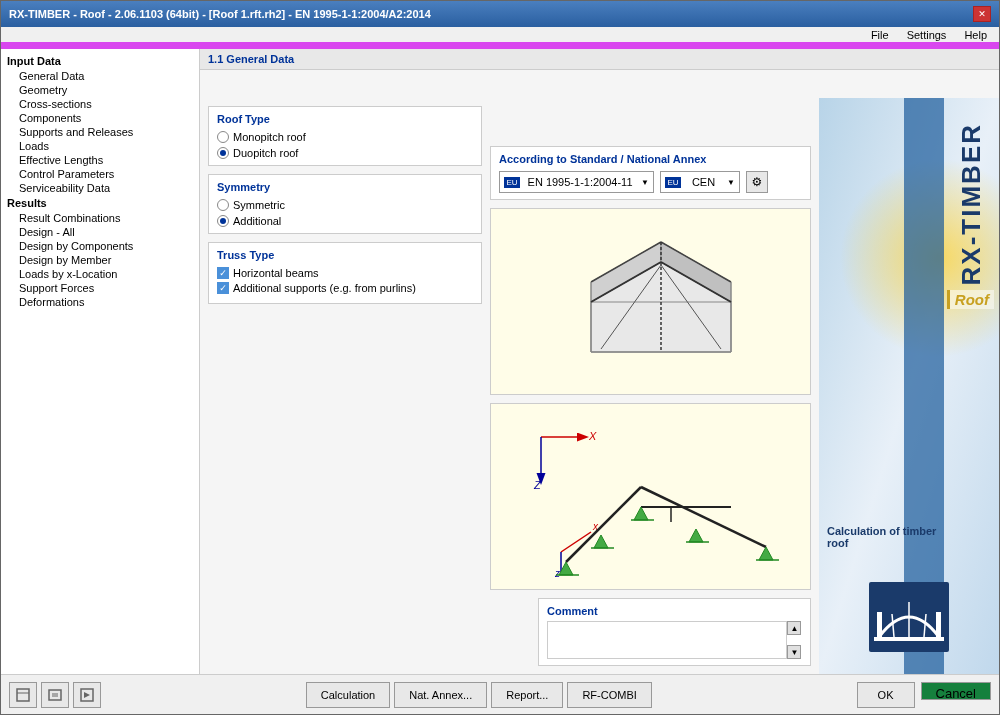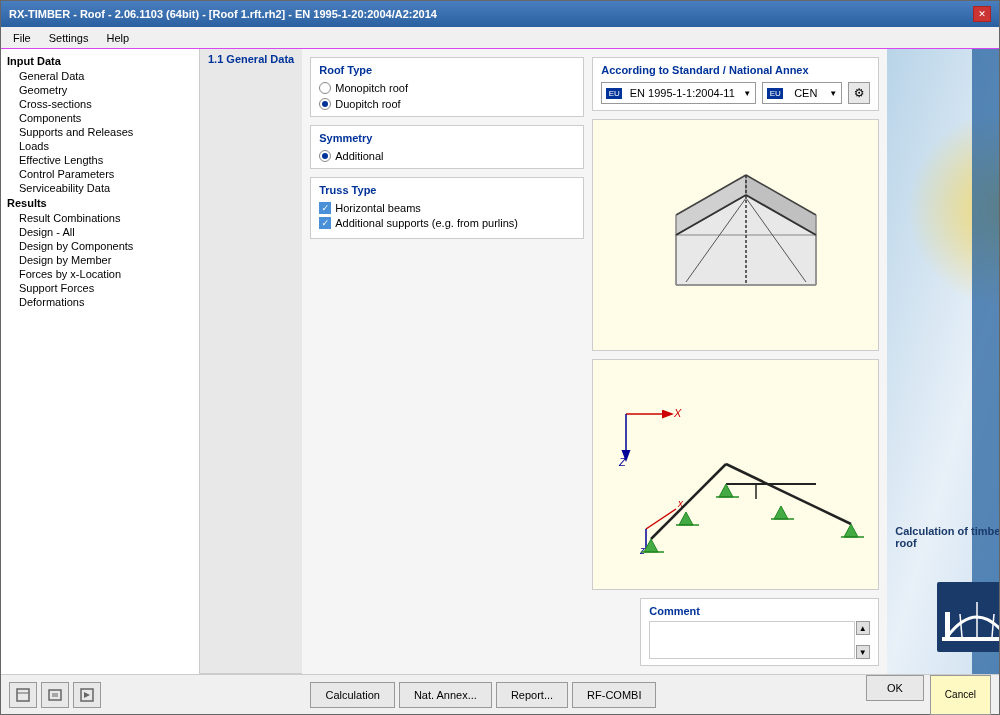--- a/index.html
+++ b/index.html
@@ -43,27 +43,28 @@
       border: 1px solid #aa2222;
       color: white;
       font-size: 9px;
       cursor: pointer;
       display: flex;
       align-items: center;
       justify-content: center;
     }
     .menu-bar {
       background: #f0f0f0;
-      border-bottom: 1px solid #d946ef;
+      border-bottom: 7px solid #d946ef;
       padding: 2px 4px;
       display: flex;
       gap: 2px;
       height: 22px;
       align-items: center;
       flex-shrink: 0;
+      justify-content: flex-end;
     }
     .menu-item {
       padding: 2px 8px;
       cursor: pointer;
       font-size: 11px;
     }
     .main-content {
       display: flex;
       flex: 1;
       overflow: hidden;
@@ -85,23 +86,24 @@
     }
     .sidebar-item {
       font-size: 11px;
       padding: 1px 6px 1px 18px;
       cursor: pointer;
       color: #000;
     }
     .content-area {
       flex: 1;
       display: flex;
-      flex-direction: row;
+      flex-direction: column;
       background: #f5f5f5;
       overflow: hidden;
+      gap: 28px;
     }
     .content-header {
       background: #e8e8e8;
       border-bottom: 1px solid #ccc;
       padding: 4px 8px;
       font-weight: bold;
       font-size: 11px;
       color: #003399;
       flex-shrink: 0;
     }
@@ -191,20 +193,21 @@
       flex: 1;
       display: flex;
       flex-direction: column;
       padding: 8px 8px 8px 0;
       gap: 8px;
     }
     .standard-row {
       background: white;
       border: 1px solid #ccc;
       padding: 6px 8px;
+      margin-top: 40px;
     }
     .standard-title {
       font-size: 11px;
       font-weight: bold;
       color: #003399;
       margin-bottom: 6px;
     }
     .standard-controls {
       display: flex;
       align-items: center;
@@ -395,43 +398,43 @@
       padding: 3px 20px;
       border: 1px solid #999;
       background: #e8e8e8;
       font-size: 11px;
       cursor: pointer;
       height: 26px;
     }
     .btn-cancel {
       padding: 3px 14px;
       border: 1px solid #999;
-      background: #fef9c3;
-      font-size: 10px;
-      cursor: pointer;
-      height: 40px;
+      background: #15803d;
+      font-size: 13px;
+      cursor: pointer;
+      height: 18px;
     }
     
     .roof-3d {
       width: 220px;
       height: 160px;
     }
     
     .truss-2d {
       width: 280px;
       height: 180px;
     }
   </style>
 </head>
 <body>
 
 <div class="window">
 
   <div class="title-bar">
-    <span class="title-bar-text">RX-TIMBER - Roof - 2.06.1103 (64bit) - [Roof 1.rft.rh2] - EN 1995-1-20:2004/A2:2014</span>
+    <span class="title-bar-text">RX-TIMBER - Roof - 2.06.1103 (64bit) - [Roof 1.rft.rh2] - EN 1995-1-1:2004/A2:2014</span>
     <div class="title-bar-controls">
       <div class="title-bar-btn">✕</div>
     </div>
   </div>
 
   <div class="menu-bar">
     <div class="menu-item">File</div>
     <div class="menu-item">Settings</div>
     <div class="menu-item">Help</div>
   </div>
@@ -448,21 +451,21 @@
       <div class="sidebar-item">Loads</div>
       <div class="sidebar-item">Effective Lengths</div>
       <div class="sidebar-item">Control Parameters</div>
       <div class="sidebar-item">Serviceability Data</div>
 
       <div class="sidebar-section-header">Results</div>
       <div class="sidebar-item">Result Combinations</div>
       <div class="sidebar-item">Design - All</div>
       <div class="sidebar-item">Design by Components</div>
       <div class="sidebar-item">Design by Member</div>
-      <div class="sidebar-item">Forces by x-Location</div>
+      <div class="sidebar-item">Loads by x-Location</div>
       <div class="sidebar-item">Support Forces</div>
       <div class="sidebar-item">Deformations</div>
     </div>
 
     <div class="content-area">
 
       <div class="content-header">1.1 General Data</div>
 
       <div class="content-body">
 
@@ -478,20 +481,24 @@
               <div class="radio-row">
                 <div class="radio-btn selected"></div>
                 <span>Duopitch roof</span>
               </div>
             </div>
           </div>
 
           <div class="panel-section">
             <div class="panel-section-title">Symmetry</div>
             <div class="radio-group">
+              <div class="radio-row">
+                <div class="radio-btn"></div>
+                <span>Symmetric</span>
+              </div>
               <div class="radio-row">
                 <div class="radio-btn selected"></div>
                 <span>Additional</span>
               </div>
             </div>
           </div>
 
           <div class="panel-section">
             <div class="panel-section-title">Truss Type</div>
             <div class="checkbox-row">
@@ -614,21 +621,21 @@
             </div>
           </div>
         </div>
 
         <div class="brand-panel">
           <div class="brand-bg-circle"></div>
           <div class="brand-blue-strip"></div>
 
           <div style="position:absolute; right:12px; top:25px; z-index:3; writing-mode:vertical-rl; transform:rotate(180deg); font-size:26px; font-weight:bold; color:#1a3a6a; letter-spacing:2px;">RX-TIMBER</div>
 
-          <div style="position:absolute; right:5px; top:200px; z-index:4; font-size:15px; font-weight:bold; color:#c8a020; background:rgba(255,255,255,0.5); padding:1px 5px; border-left:3px solid #c8a020;">Roof</div>
+          <div style="position:absolute; right:5px; top:192px; z-index:4; font-size:15px; font-weight:bold; color:#c8a020; background:rgba(255,255,255,0.5); padding:1px 5px; border-left:3px solid #c8a020;font-style:italic;">Roof</div>
 
           <div style="position:absolute; bottom:125px; left:8px; right:60px; z-index:3; font-size:11px; font-weight:bold; color:#1a3a6a;">Calculation of timber roof</div>
 
           <div class="brand-logo">
             <svg width="80" height="70" viewBox="0 0 80 70">
               <rect width="80" height="70" fill="#1a3a6a" rx="2"></rect>
 
               <rect x="5" y="55" width="70" height="4" fill="white"></rect>
 
               <path d="M10,55 Q40,15 70,55" stroke="white" stroke-width="3" fill="none"></path>

